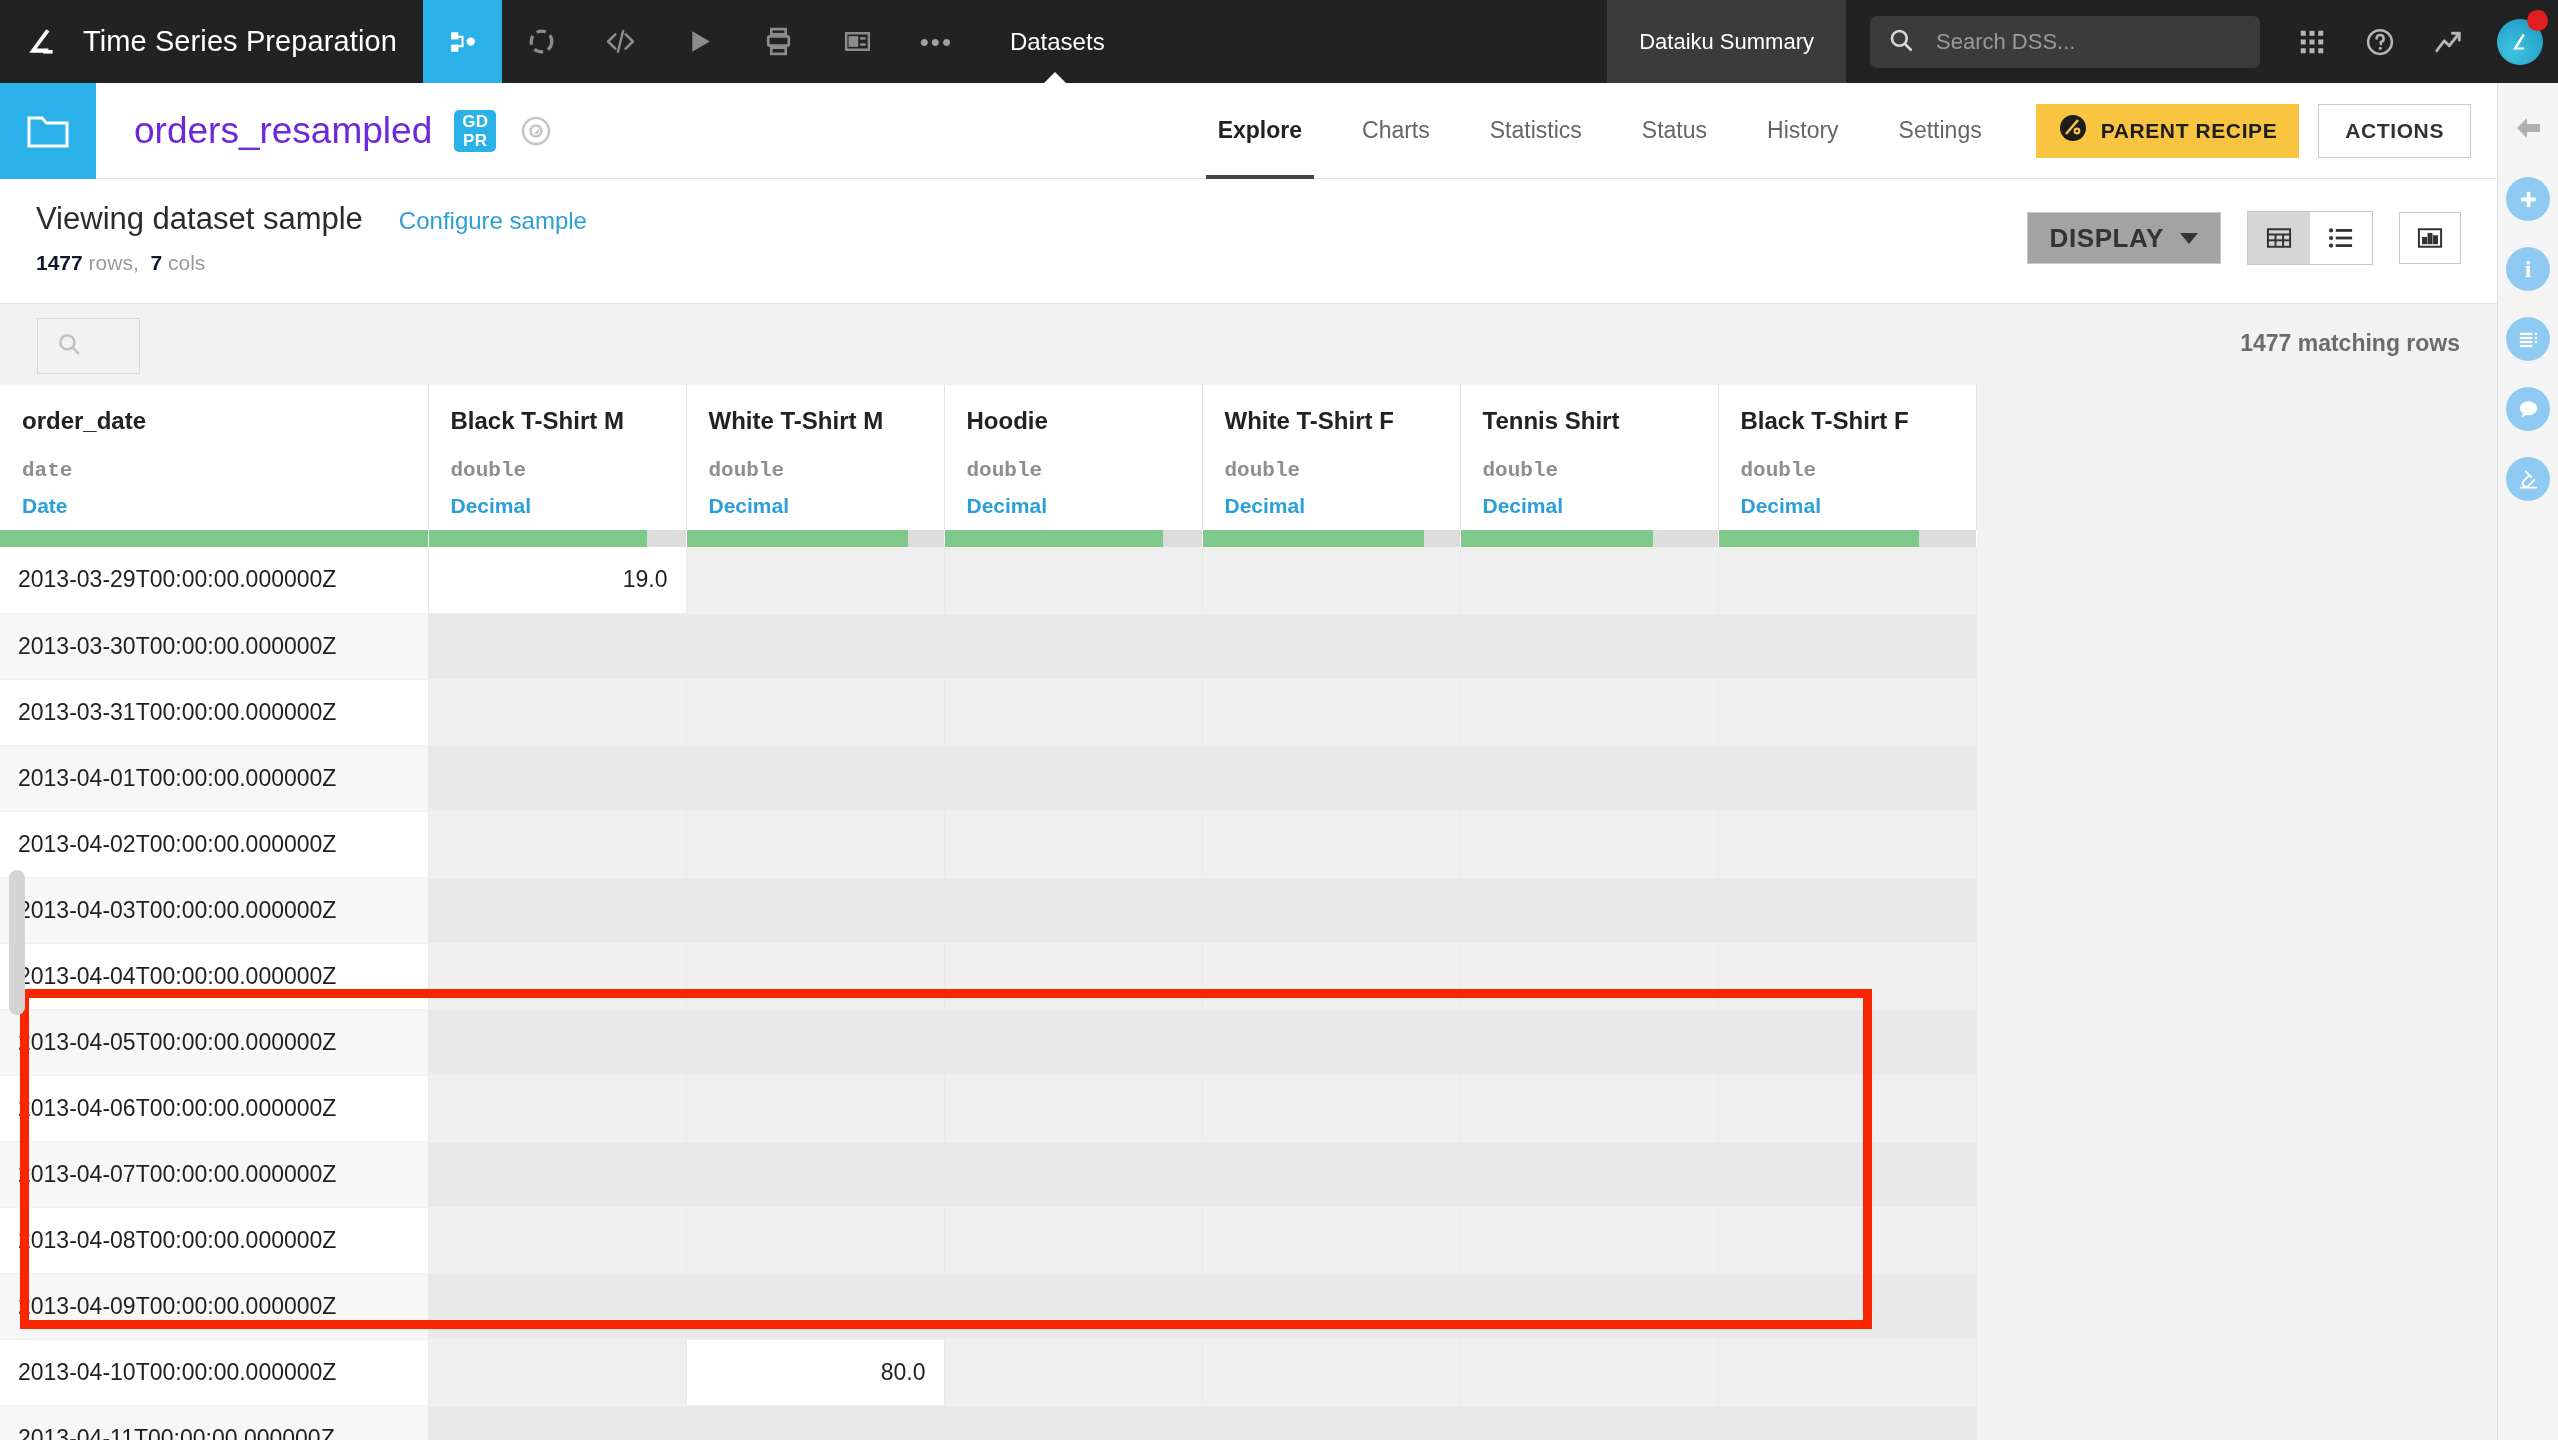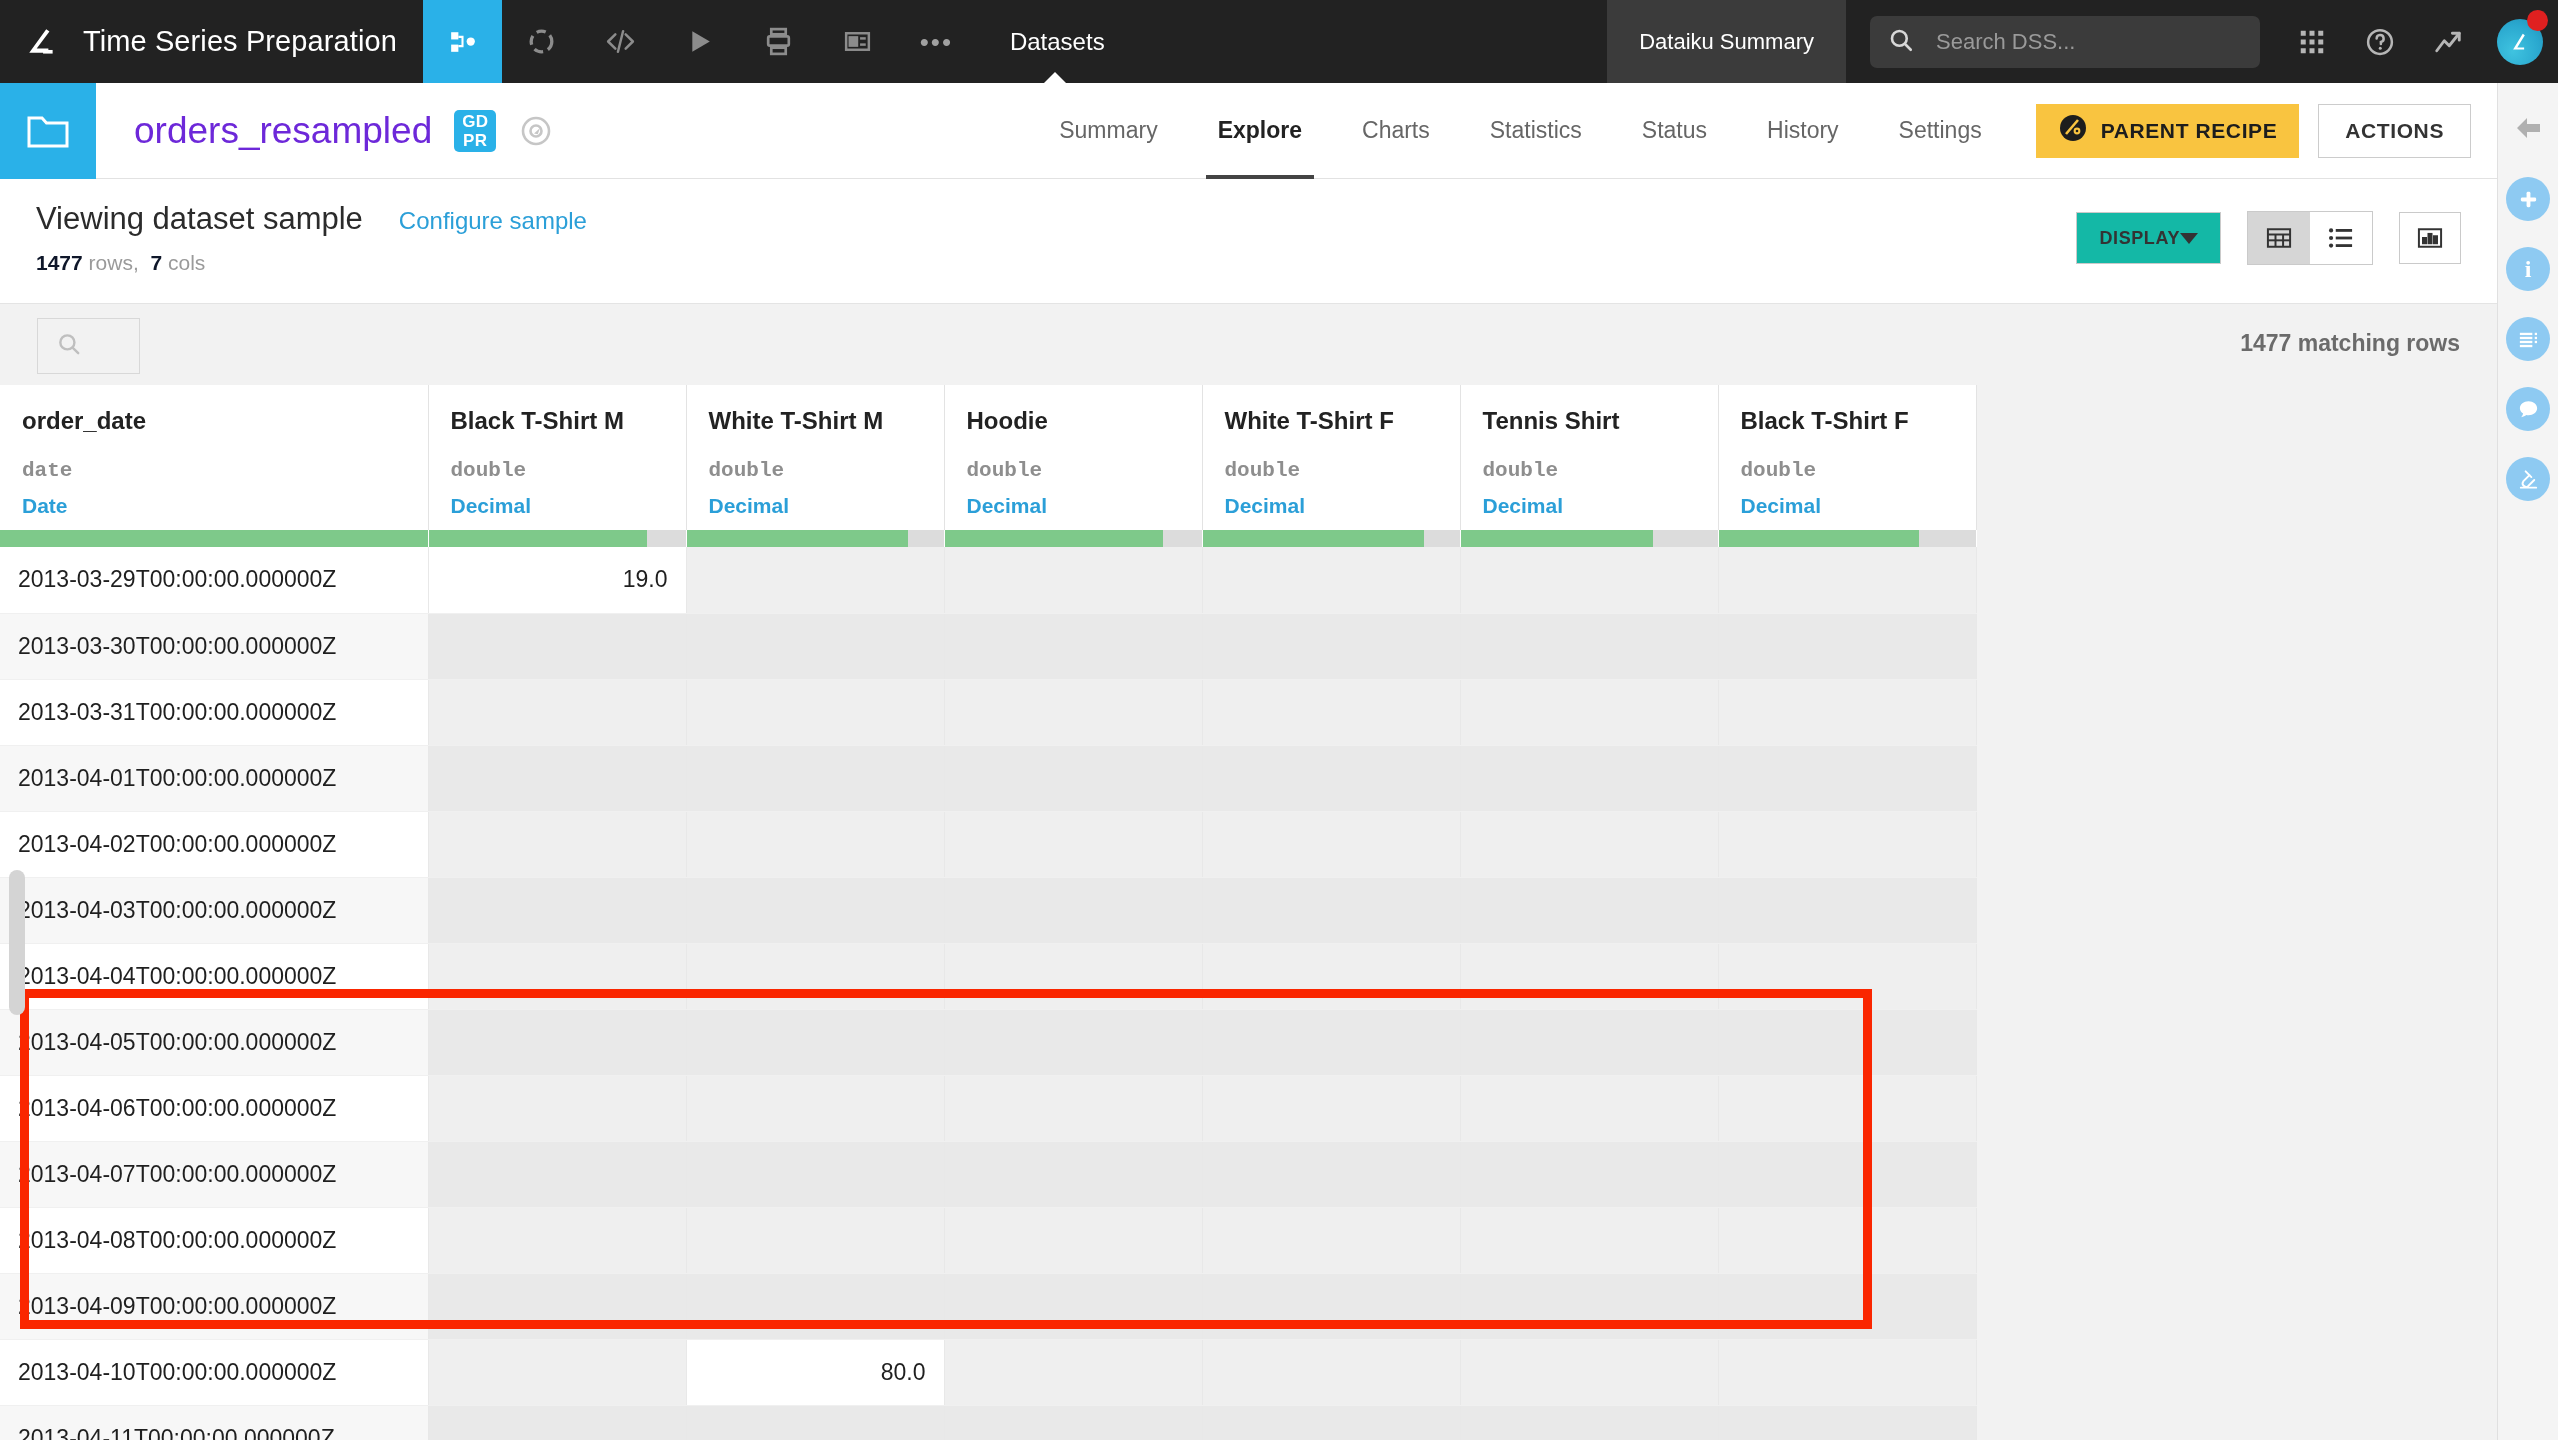--- a/index.html
+++ b/index.html
@@ -114,22 +114,22 @@
     position: absolute; top: 179px; left: 0; width: 2497px; height: 124px;
     background: #ffffff;
   }
   .sample-title-row { position: absolute; left: 36px; top: 22px; display: flex; align-items: baseline; }
   .sample-title { font-size: 31px; color: #2b2b2b; }
   .configure-link { font-size: 24px; color: #2b9fd8; margin-left: 36px; }
   .sample-sub { position: absolute; left: 36px; top: 72px; font-size: 21px; color: #9a9a9a; }
   .sample-sub b { color: #0f172a; font-weight: 700; }
   .display-controls { position: absolute; right: 0; top: 32px; display: flex; align-items: center; }
   .btn-display {
-    border: 1px solid #cacaca; background: #14b8a6; height: 52px; display: flex;
-    align-items: center; padding: 0 22px; font-size: 18px; font-weight: 700;
+    border: 1px solid #cacaca; background: #a3a3a3; height: 52px; display: flex;
+    align-items: center; gap: 16px; padding: 0 22px; font-size: 26px; font-weight: 700;
     color: #333333; letter-spacing: .6px;
   }
   .caret-down {
     width: 0; height: 0; border-left: 9px solid transparent; border-right: 9px solid transparent;
     border-top: 11px solid #333333;
   }
   .toggle-group { display: flex; margin-left: 26px; border: 1px solid #cacaca; }
   .toggle-btn {
     width: 62px; height: 52px; display: flex; align-items: center; justify-content: center;
     background: #ffffff;
@@ -343,21 +343,20 @@
   </div>
   <div class="compass-icon">
     <svg viewBox="0 0 36 36" fill="none" stroke="currentColor" stroke-width="2.6">
         <circle cx="18" cy="18" r="13"></circle>
         <circle cx="18" cy="18" r="5.5"></circle>
         <path d="M16 20.5 L22 15 L19.8 21.3 Z" fill="currentColor" stroke="none"></path>
       </svg>
   </div>
 
   <div class="ds-tabs">
-    <div class="ds-tab">Summary</div>
     <div class="ds-tab active">Explore</div>
     <div class="ds-tab">Charts</div>
     <div class="ds-tab">Statistics</div>
     <div class="ds-tab">Status</div>
     <div class="ds-tab">History</div>
     <div class="ds-tab">Settings</div>
     <div class="btn-parent-recipe">
       <span>
         <svg viewBox="0 0 30 30" fill="#1d1d1d">
             <circle cx="15" cy="15" r="13"></circle>

